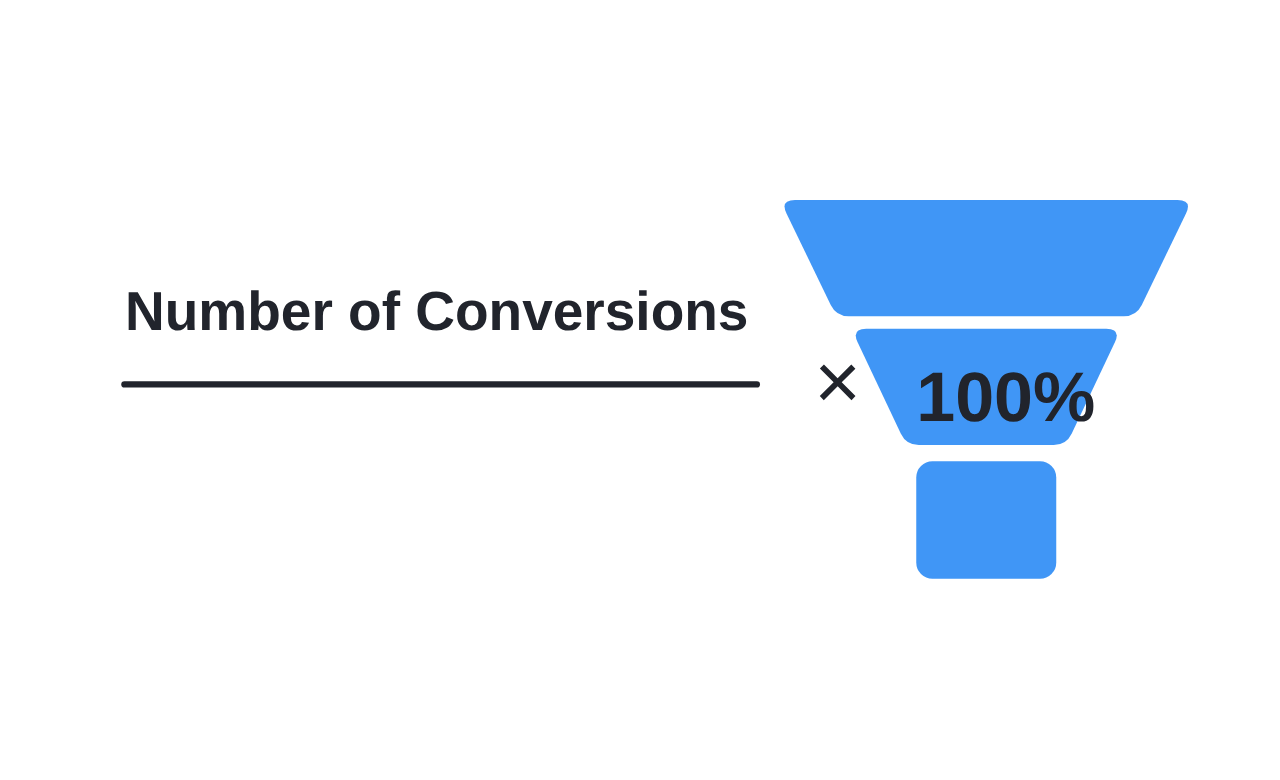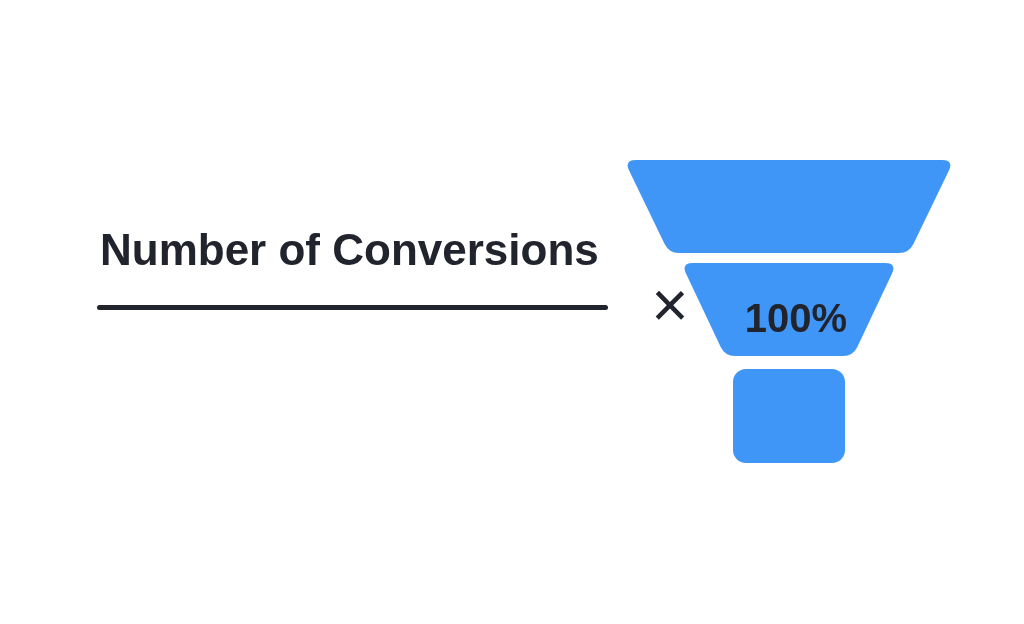--- a/index.html
+++ b/index.html
@@ -61,21 +61,21 @@
     top: 0;
     width: 1024px;
     height: 624px;
   }
   .percent-label {
     position: absolute;
     left: 733px;
     top: 296px;
     width: 114px;
     text-align: right;
-    font-size: 40px;
+    font-size: 56px;
     line-height: 44px;
     font-weight: 700;
     color: #21242c;
   }
 </style>
 </head>
 <body>
 
 <div class="canvas">
 

